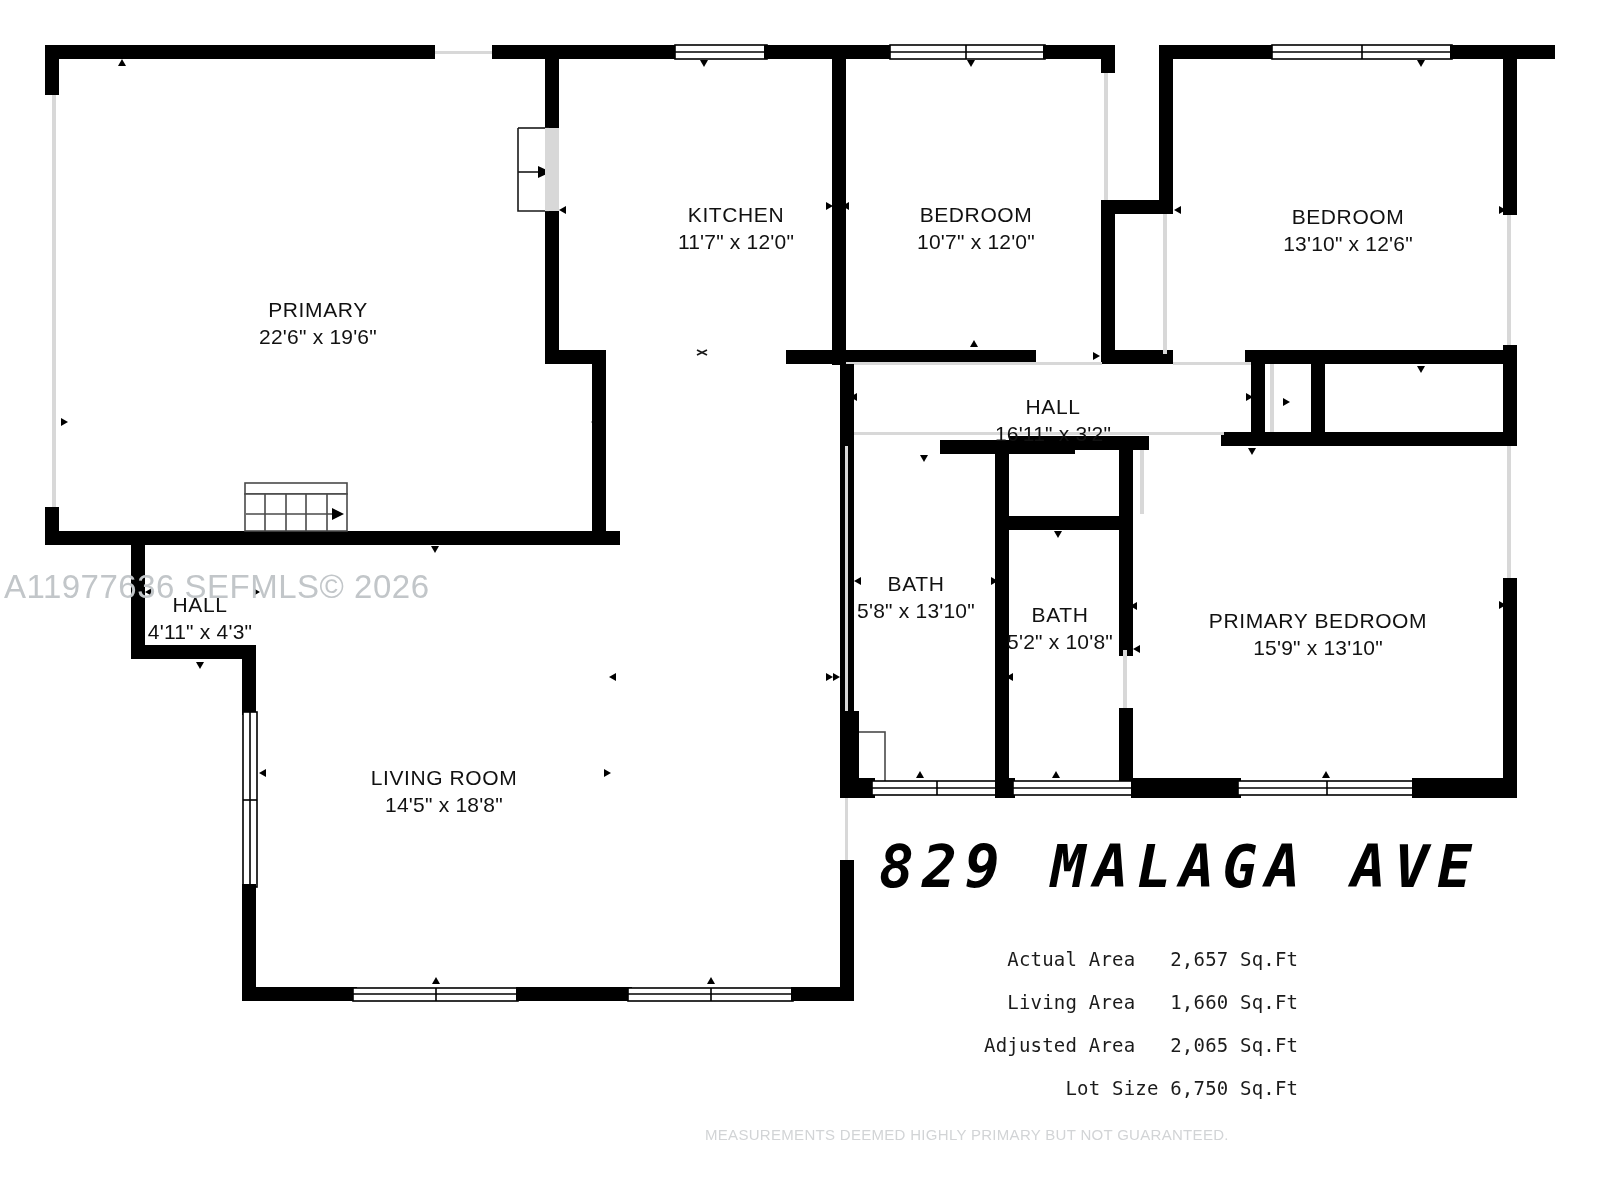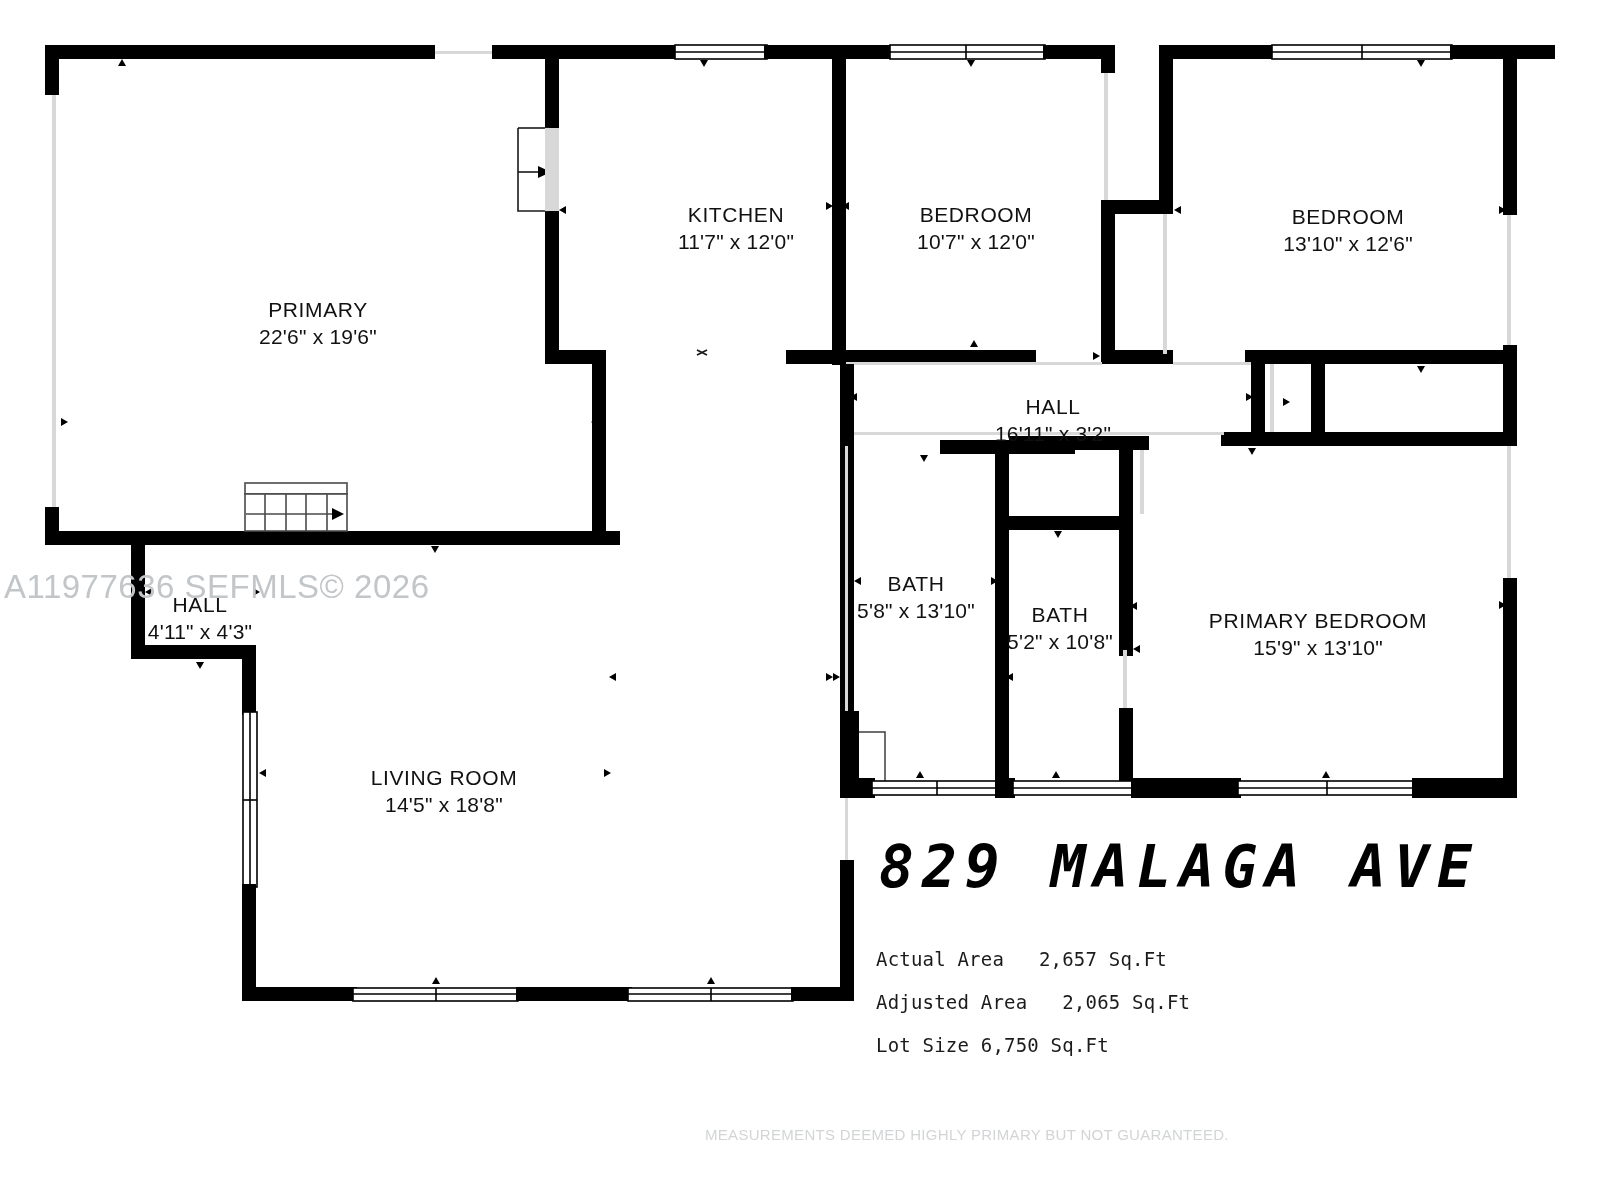--- a/index.html
+++ b/index.html
@@ -79,26 +79,27 @@
     font-size: 58px;
     font-weight: 700;
     letter-spacing: 8px;
     color: #000000;
     white-space: nowrap;
     font-style: italic;
   }
 
   #area-block {
     position: absolute;
-    left: 876px;
+    left: 984px;
     top: 938px;
     font-family: "DejaVu Sans Mono", monospace;
     font-size: 19px;
     color: #1b1b1b;
     letter-spacing: 0.2px;
+    text-align: right;
   }
   #area-block .area-row {
     height: 43px;
     line-height: 43px;
     white-space: nowrap;
   }
   #area-block .area-label { }
   #area-block .area-value { }
 
   #disclaimer {
@@ -368,20 +369,25 @@
 
   <div id="address-title">829 MALAGA AVE</div>
 
   <div id="area-block">
     <div class="area-row">
       <span class="area-label">Actual Area</span>
       <span>&nbsp;</span>
       <span class="area-value">2,657 Sq.Ft</span>
     </div>
     <div class="area-row">
+      <span class="area-label">Living Area</span>
+      <span>&nbsp;</span>
+      <span class="area-value">1,660 Sq.Ft</span>
+    </div>
+    <div class="area-row">
       <span class="area-label">Adjusted Area</span>
       <span>&nbsp;</span>
       <span class="area-value">2,065 Sq.Ft</span>
     </div>
     <div class="area-row">
       <span class="area-label">Lot Size</span>
       <span class="area-value">6,750 Sq.Ft</span>
     </div>
   </div>
 

